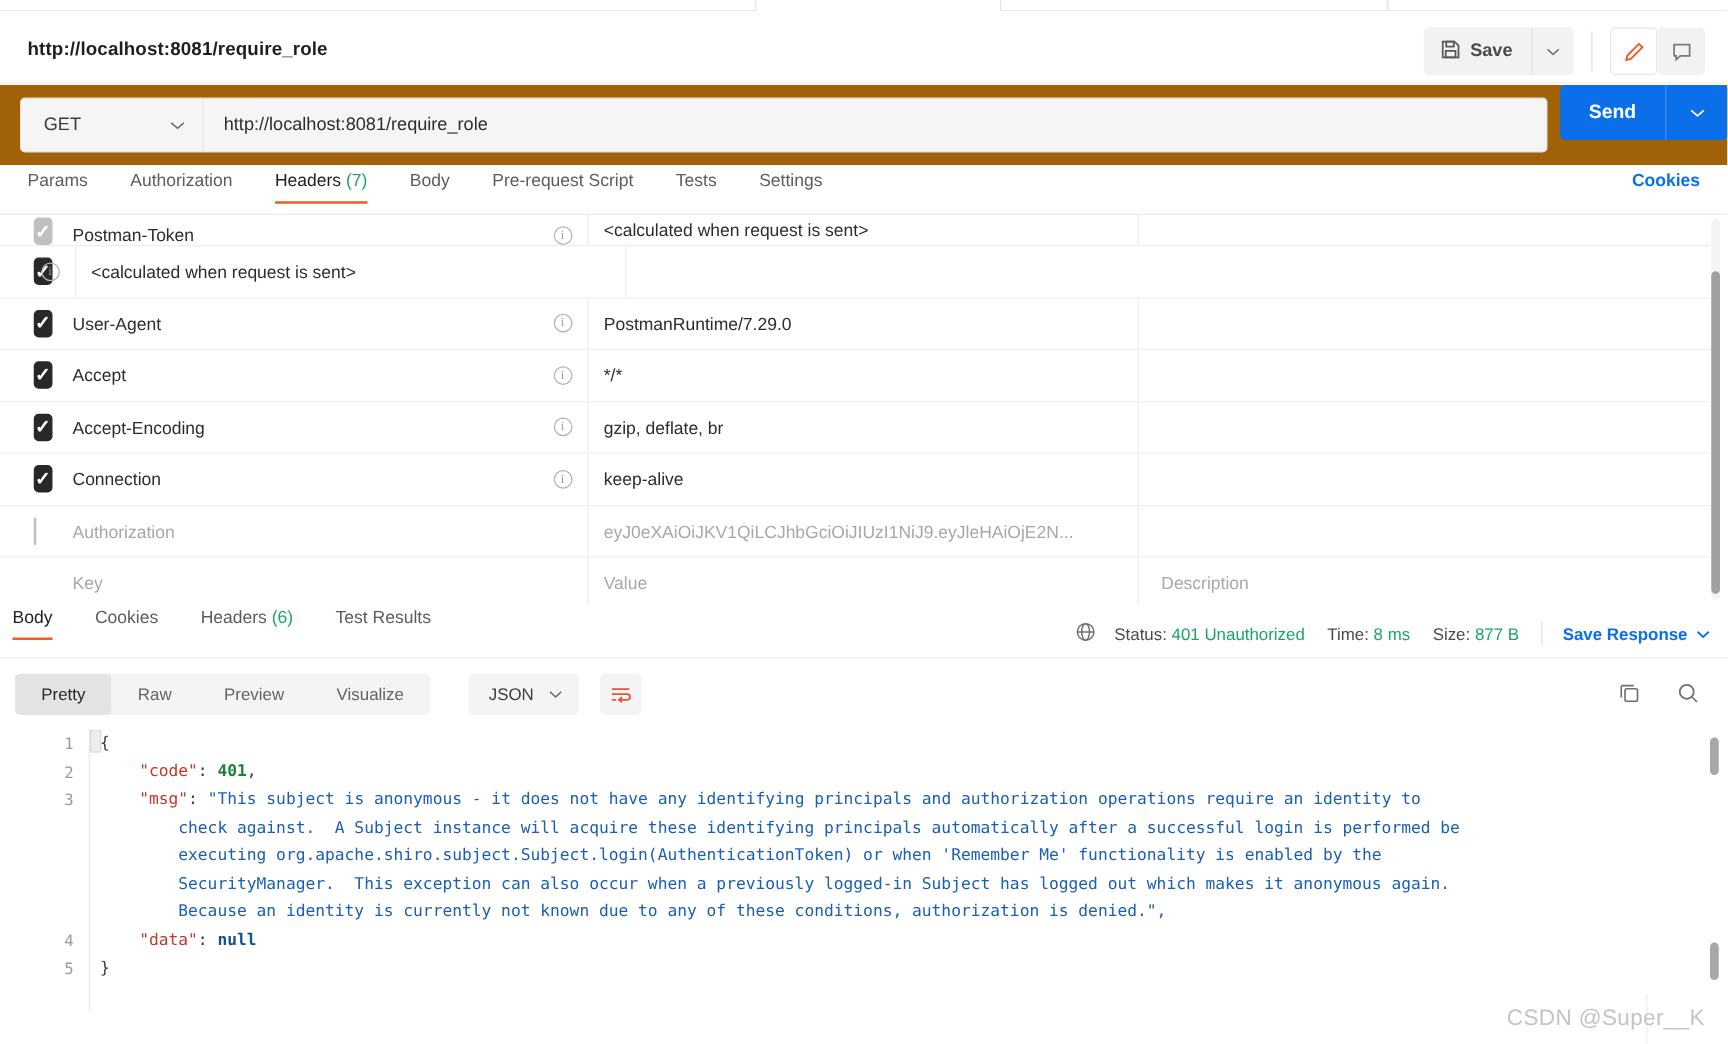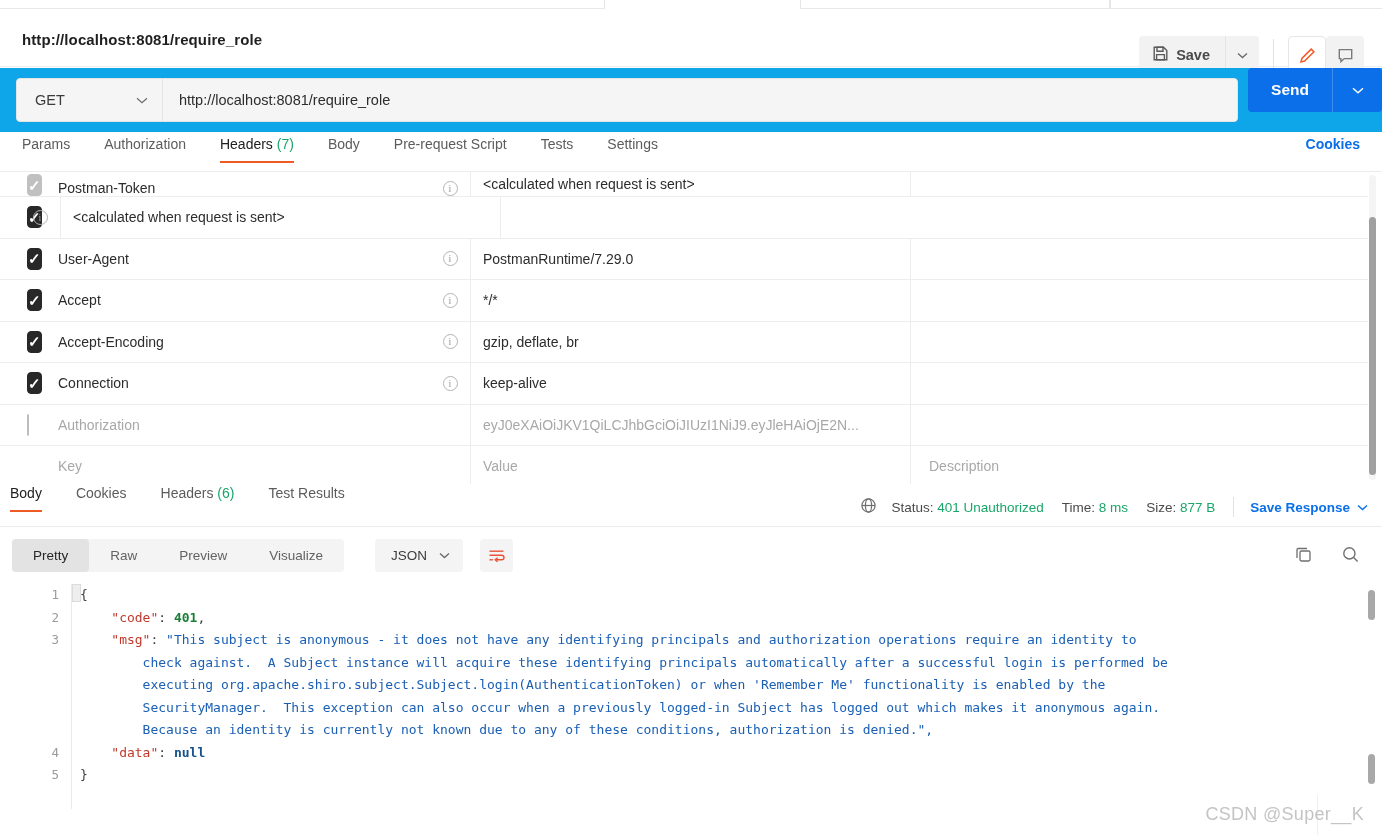--- a/index.html
+++ b/index.html
@@ -15,31 +15,31 @@
   
   .tabstrip { position:absolute; left:0; top:0; width:1382px; height:9px; background:#fff; }
   .tabstrip .tabedge { position:absolute; top:-1px; height:10px; border-left:1px solid #e6e6e6; border-right:1px solid #e6e6e6; border-bottom:1px solid #e8e8e8; background:#fff; }
   .tabstrip .t1 { left:0; width:605px; border-left:none; }
   .tabstrip .t2 { left:800px; width:310px; }
   .tabstrip .t3 { left:1110px; width:272px; border-right:none; }
 
   
   .titlebar { position:absolute; left:0; top:9px; width:1382px; height:58px; background:#fff; border-bottom:1px solid #ededed; }
   .req-url-title { position:absolute; left:22px; top:22px; font-size:15px; font-weight:bold; color:#1f1f1f; letter-spacing:.1px; }
-  .title-actions { position:absolute; right:18px; top:27px; display:flex; align-items:center; gap:0; }
+  .title-actions { position:absolute; right:18px; top:13px; display:flex; align-items:center; gap:0; }
   .save-group { display:flex; align-items:center; background:#f2f2f2; border-radius:4px; overflow:hidden; }
   .save-btn { display:flex; align-items:center; gap:7px; height:38px; padding:0 15px 0 13px; background:#f2f2f2; border:none; cursor:pointer; font-family:"Liberation Sans", sans-serif; font-size:14.5px; font-weight:bold; color:#4a4a4a; }
   .save-caret { width:34px; height:38px; background:#f2f2f2; border:none; border-left:1px solid #e4e4e4; cursor:pointer; display:flex; align-items:center; justify-content:center; }
   .vsep { width:1px; height:32px; background:#e2e2e2; margin:0 14px; }
   .icon-btn { width:38px; height:38px; border-radius:4px; border:none; display:flex; align-items:center; justify-content:center; cursor:pointer; background:transparent; }
   .icon-btn.boxed { background:#fff; border:1px solid #e6e6e6; }
   .icon-btn.grey { background:#f2f2f2; }
 
   
-  .urlrow { position:absolute; left:0; top:68px; width:1382px; height:64px; background:#0ea5e9; }
+  .urlrow { position:absolute; left:0; top:68px; width:1382px; height:64px; background:#a16207; }
   .url-wrap { position:absolute; left:16px; top:10px; width:1222px; height:44px; display:flex; border:1px solid #e4e4e4; border-radius:4px; overflow:hidden; background:#f5f5f5; }
   .method-sel { width:146px; height:100%; background:#f5f5f5; border:none; border-right:1px solid #e4e4e4; display:flex; align-items:center; justify-content:space-between; padding:0 14px 0 18px; cursor:pointer; }
   .method-sel .m-label { font-size:14.5px; color:#3b3b3b; }
   .url-input { flex:1; height:100%; background:#f5f5f5; border:none; outline:none; padding:0 16px; font-family:"Liberation Sans", sans-serif; font-size:14.5px; color:#2c2c2c; }
   .send-group { position:absolute; left:1248px; top:0; display:flex; height:44px; border-radius:4px; overflow:hidden; }
   .send-btn { width:84px; background:#0a6fe8; border:none; color:#fff; font-family:"Liberation Sans", sans-serif; font-size:15.5px; font-weight:bold; cursor:pointer; }
   .send-caret { width:50px; background:#0a6fe8; border:none; border-left:1px solid rgba(255,255,255,.22); cursor:pointer; display:flex; align-items:center; justify-content:center; }
 
   
   .reqtabs { position:absolute; left:0; top:136px; width:1382px; height:36px; border-bottom:1px solid #ececec; }

